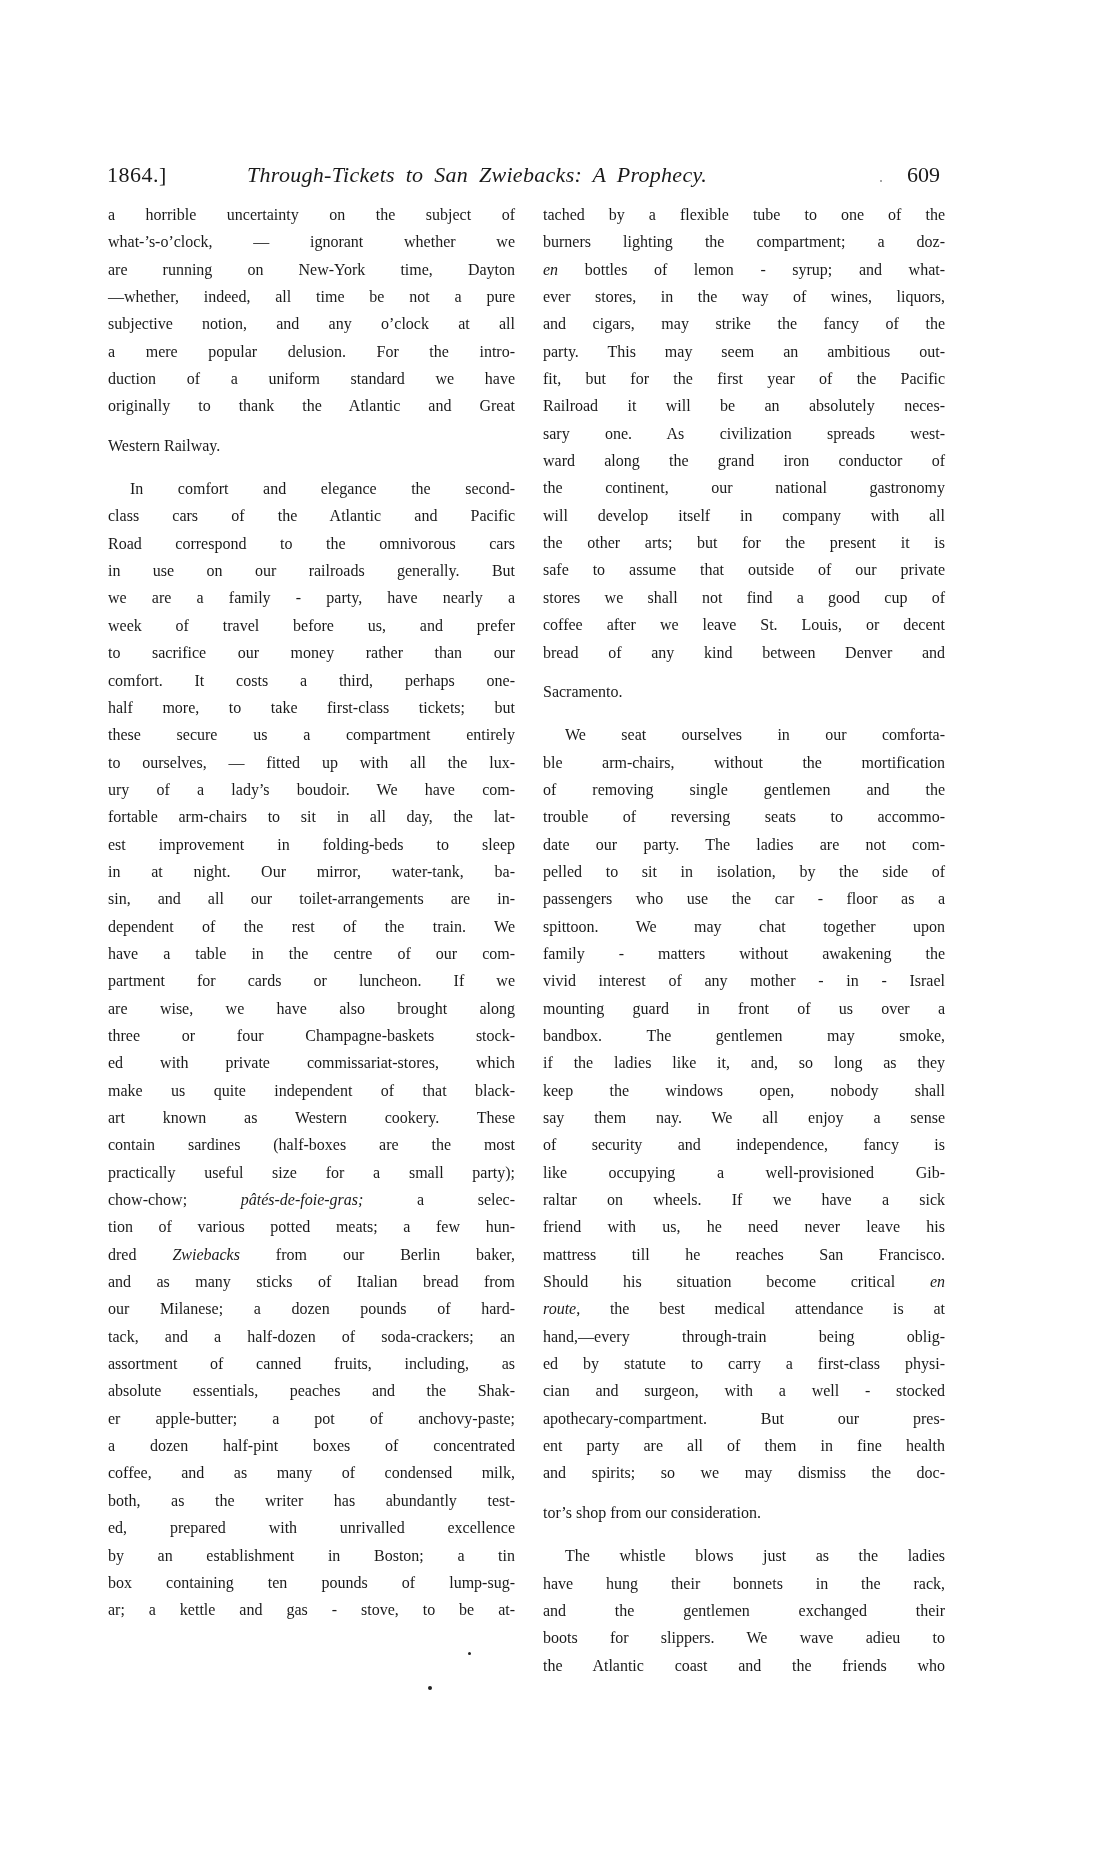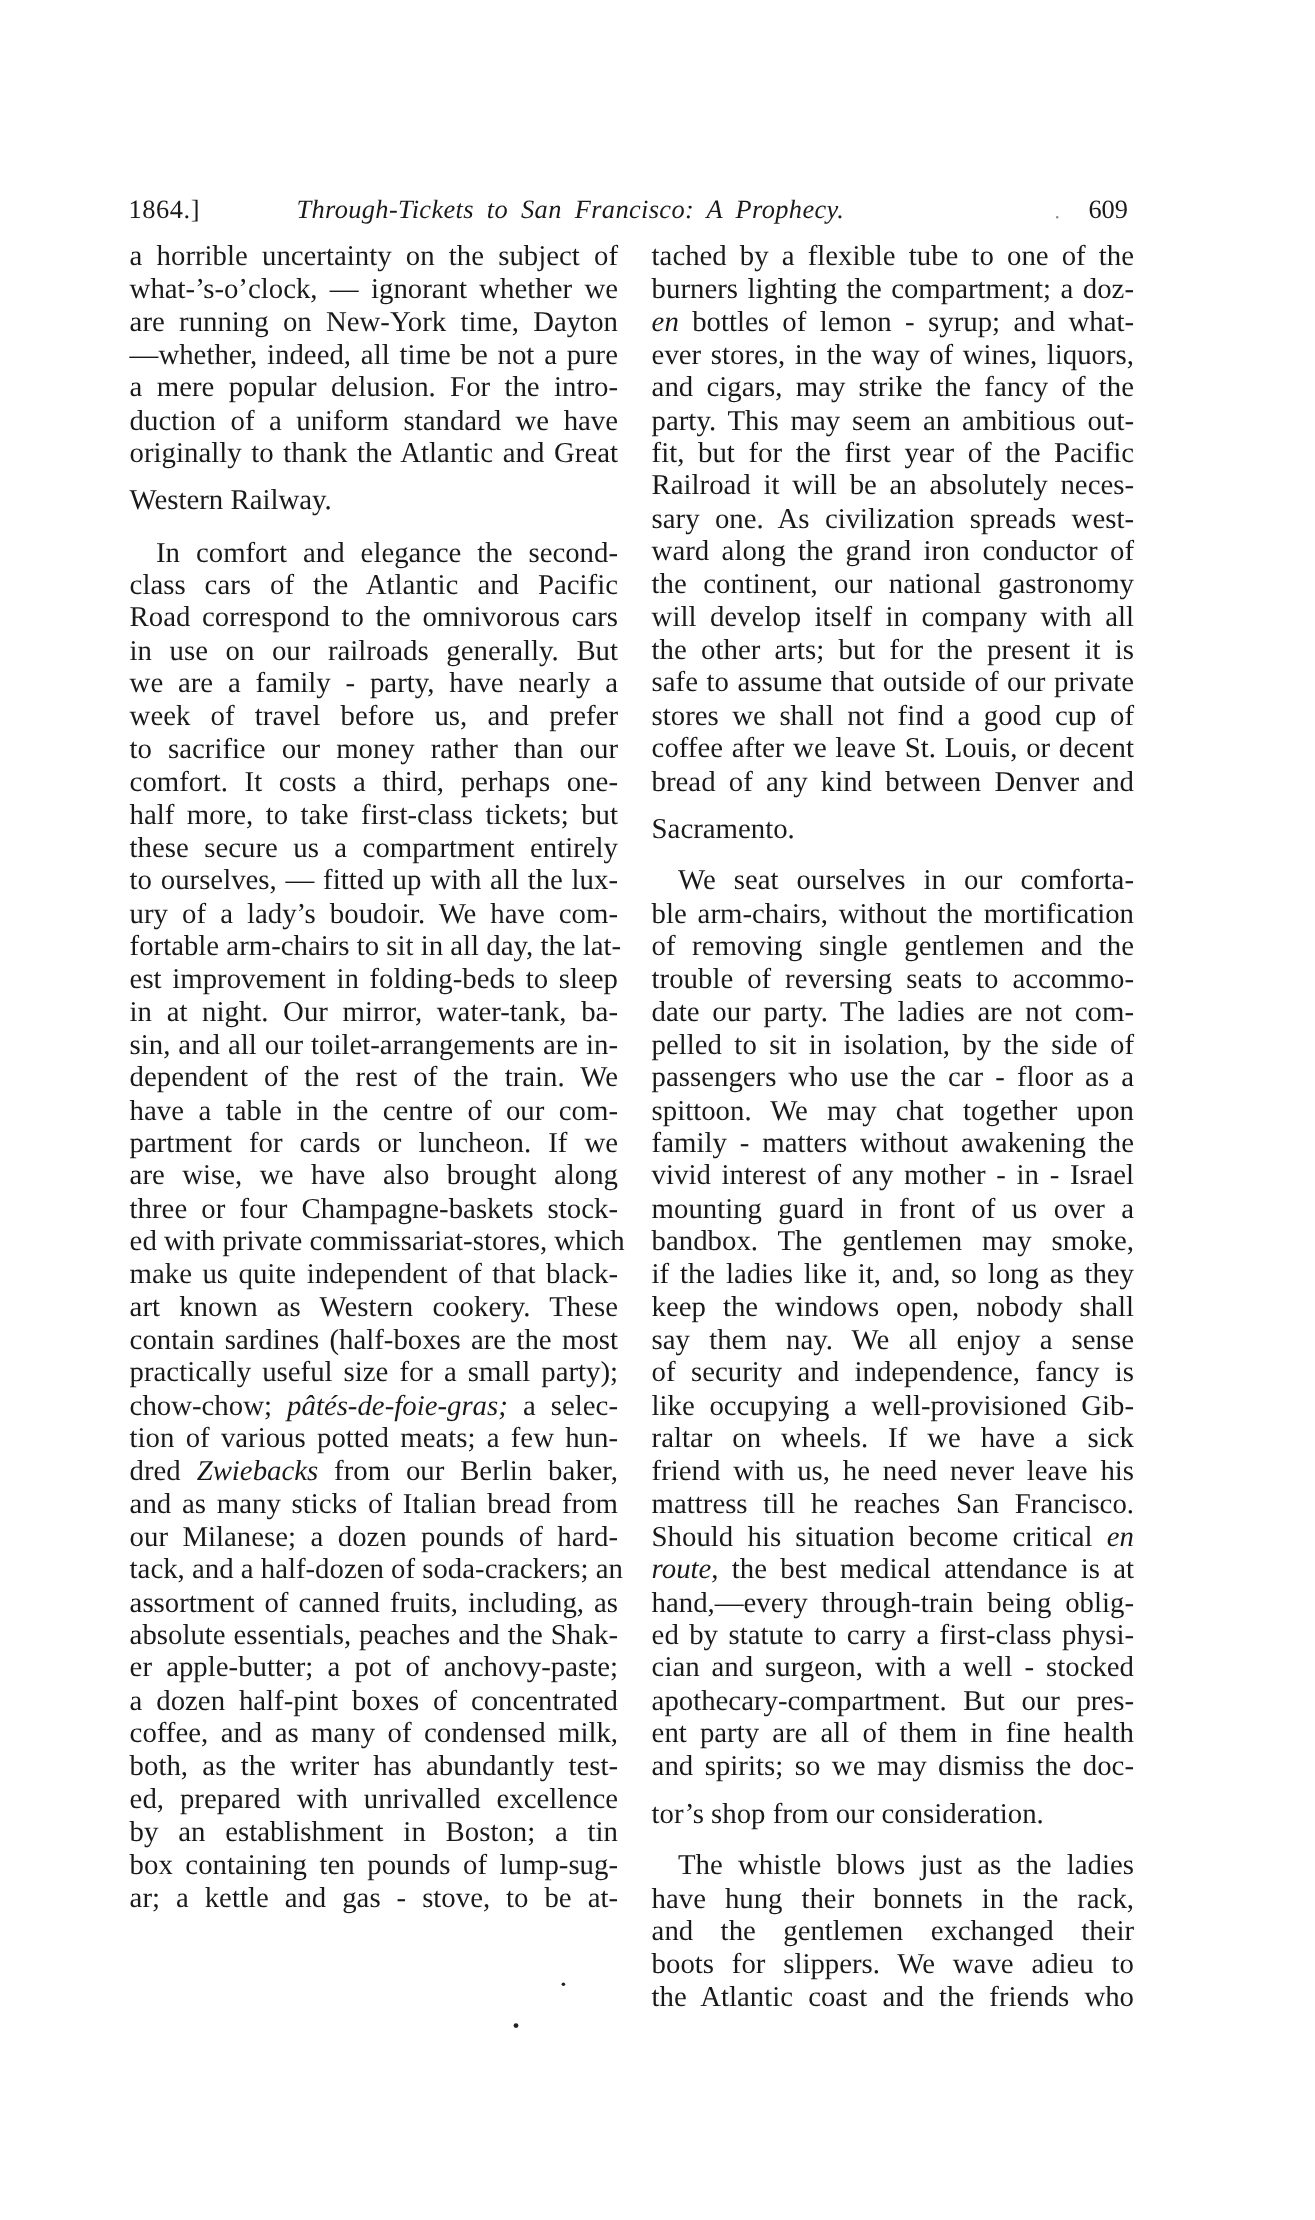--- a/index.html
+++ b/index.html
@@ -4,46 +4,47 @@
 <style>
   html, body { margin: 0; padding: 0; background: #ffffff; }
   body { width: 1096px; height: 1850px; position: relative; overflow: hidden;
          font-family: "Liberation Serif", "DejaVu Serif", serif; color: #1a1a1a; }
   .page { position: absolute; left: 0; top: 0; width: 1020px; height: 1850px; font-family: Liberation Serif, serif; }
   .running-head { position: absolute; top: 158px; left: 107px; width: 833px; height: 34px;
                   font-size: 22px; line-height: 34px; }
   .rh-year { position: absolute; left: 0; top: 0; letter-spacing: 0.5px; }
   .rh-title { position: absolute; left: 140px; top: 0; font-style: italic; word-spacing: 5px; letter-spacing: 0.3px; }
   .rh-page { position: absolute; right: 0; top: 0; }
-  .col { position: absolute; top: 201px; width: 407px; font-size: 24px; }
+  .col { position: absolute; top: 201px; width: 407px; font-size: 16px; }
   .col.left { left: 108px; }
   .col.right { left: 543px; width: 402px; }
   .line { display: block; height: 27.35px; line-height: 27.35px; white-space: nowrap;
           text-align: justify; text-align-last: justify; overflow: visible; }
   .line.last { text-align-last: left; margin-top: 12px; }
   .line.indent { padding-left: 22px; }
   .line.pgap { margin-top: 16px; }
   .speck { position: absolute; background: #222; border-radius: 50%; }
 </style>
 </head>
 <body>
 
 <div class="page">
 
   <div class="running-head">
     <span class="rh-year">1864.]</span>
-    <span class="rh-title">Through-Tickets to San Francisco: A Prophecy.</span>
+    <span class="rh-title">Through-Tickets to San Zwiebacks: A Prophecy.</span>
     <span class="rh-page">609</span>
   </div>
 
   <div class="col left">
     <span class="line">a horrible uncertainty on the subject of</span>
     <span class="line">what-’s-o’clock, — ignorant whether we</span>
     <span class="line">are running on New-York time, Dayton</span>
     <span class="line">—whether, indeed, all time be not a pure</span>
+    <span class="line">subjective notion, and any o’clock at all</span>
     <span class="line">a mere popular delusion. For the intro-</span>
     <span class="line">duction of a uniform standard we have</span>
     <span class="line">originally to thank the Atlantic and Great</span>
     <span class="line last">Western Railway.</span>
     <span class="line indent pgap">In comfort and elegance the second-</span>
     <span class="line">class cars of the Atlantic and Pacific</span>
     <span class="line">Road correspond to the omnivorous cars</span>
     <span class="line">in use on our railroads generally. But</span>
     <span class="line">we are a family - party, have nearly a</span>
     <span class="line">week of travel before us, and prefer</span>

